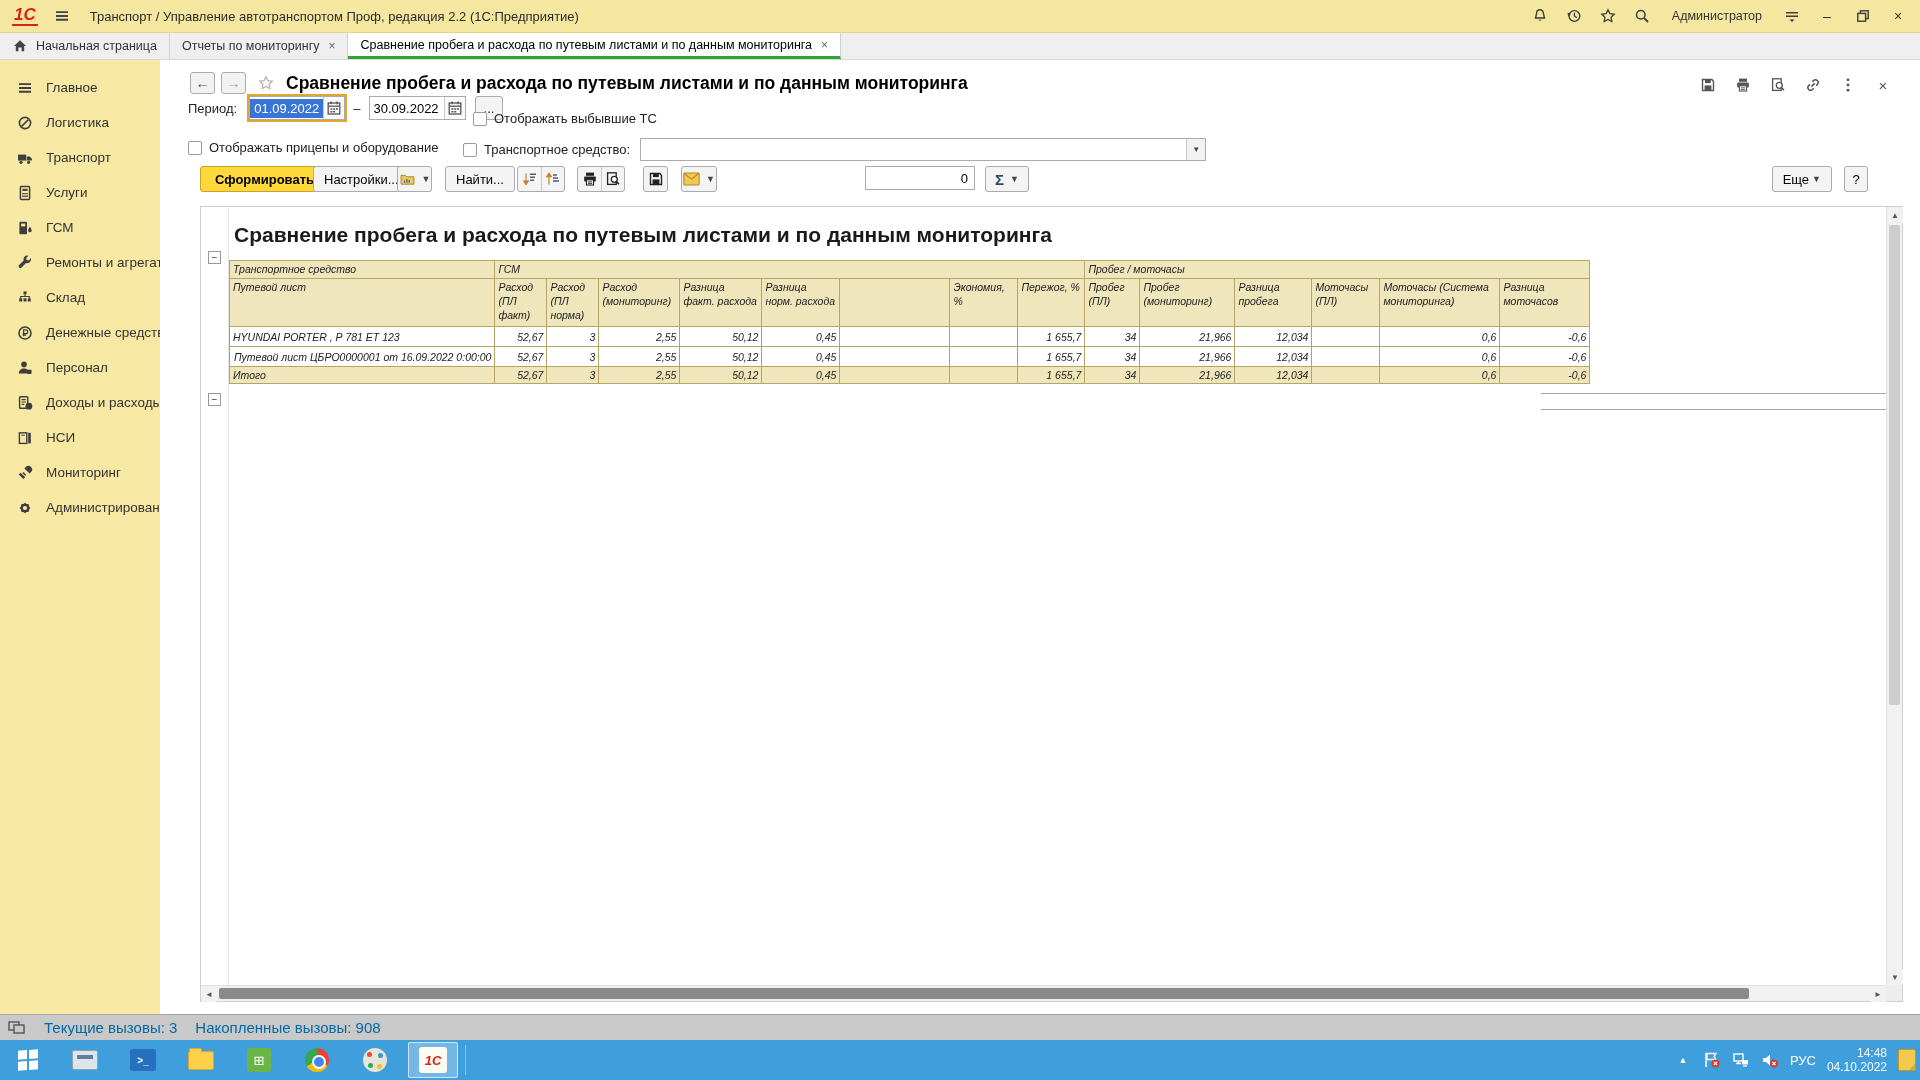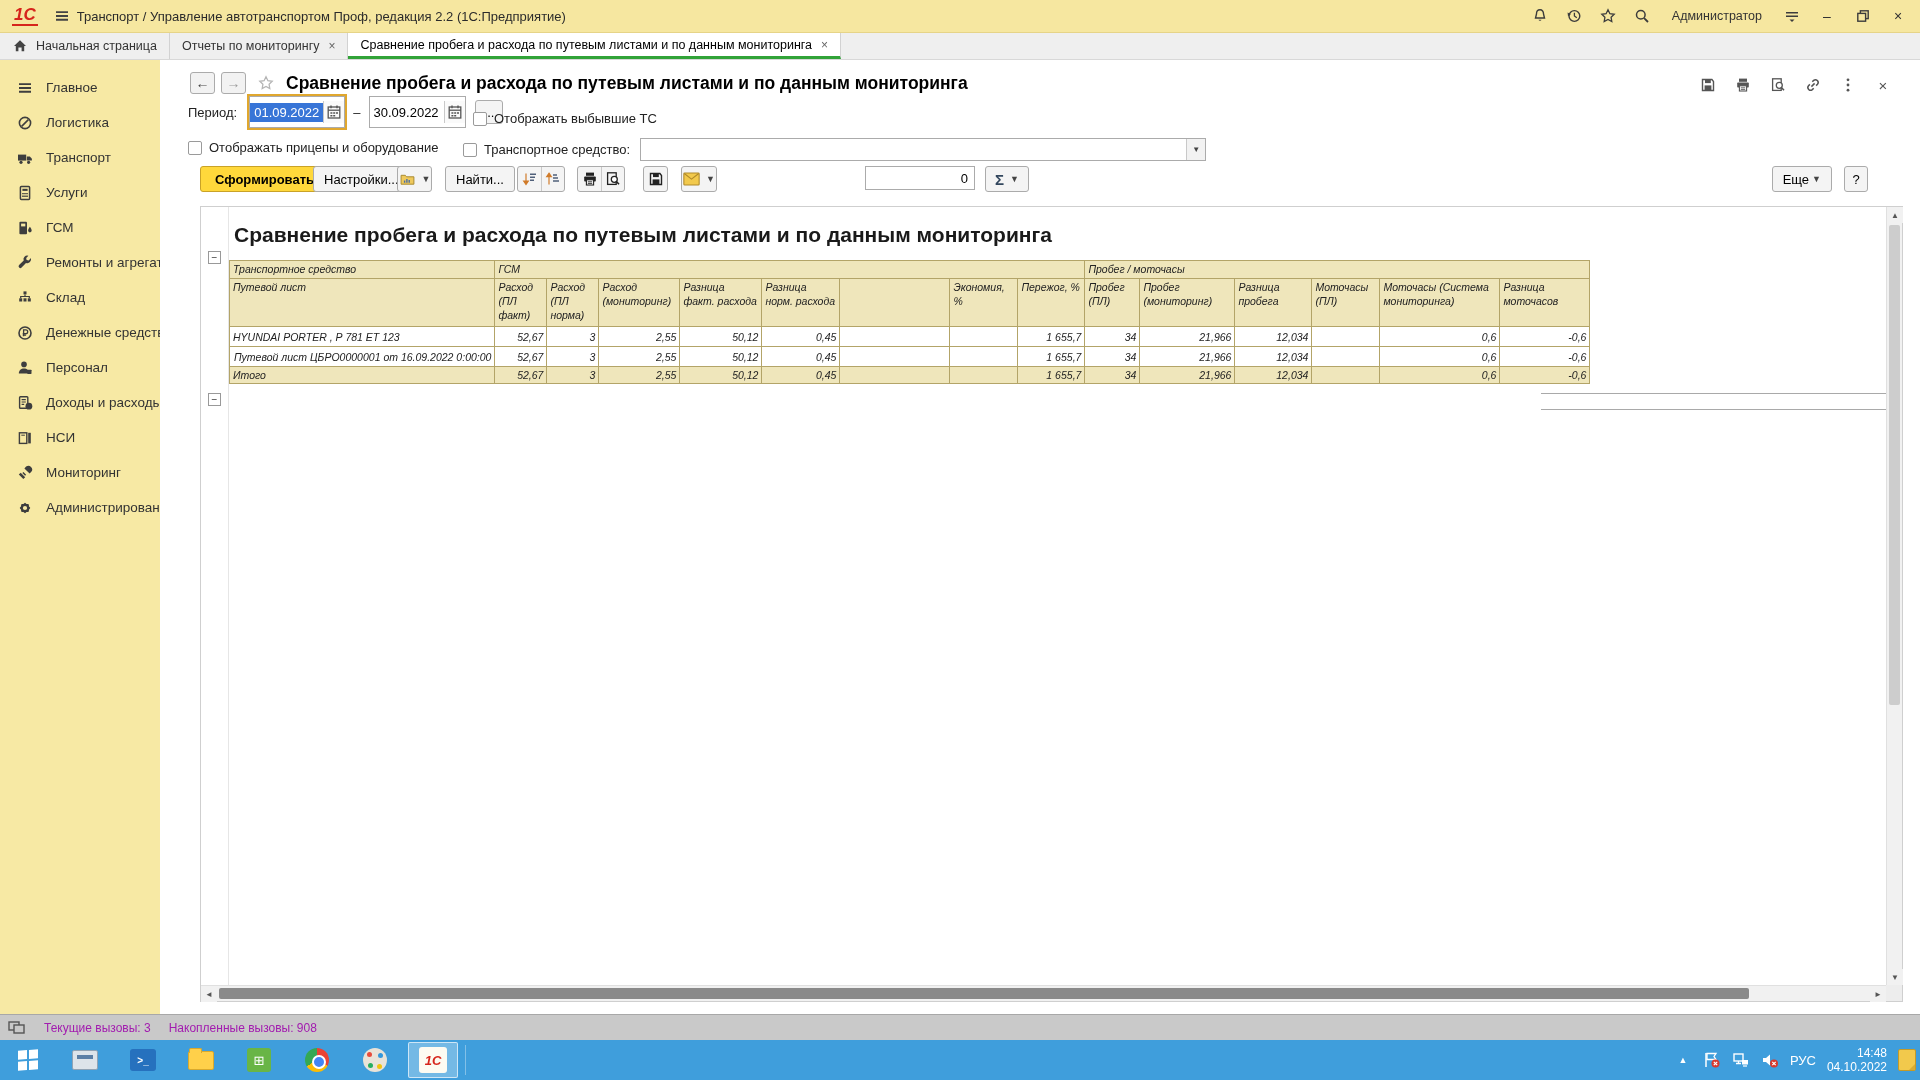--- a/index.html
+++ b/index.html
@@ -5,21 +5,21 @@
   * { margin:0; padding:0; box-sizing:border-box; }
   html,body { width:1920px; height:1080px; overflow:hidden; }
   body { font-family:"Liberation Sans","DejaVu Sans",sans-serif; background:#fff; color:#222; }
   .screen { position:relative; width:1920px; height:1080px; overflow:hidden; }
   .abs { position:absolute; }
 
   
   .titlebar { height:33px; background:#F6E7A0; display:flex; align-items:center; padding:0 12px; border-bottom:1px solid #E6D488; }
   .logo1c { color:#D6251C; font-weight:bold; font-style:italic; font-size:17px; border-bottom:2px solid #D6251C; padding:0 2px 1px 2px; line-height:1; }
   .tb-menu { margin-left:16px; color:#444; }
-  .tb-title { margin-left:7px; font-size:13px; color:#2b2b2b; }
+  .tb-title { margin-left:20px; font-size:13px; color:#2b2b2b; }
   .tb-right { margin-left:auto; display:flex; align-items:center; gap:17px; color:#3c3c3c; }
   .tb-right .ic { width:17px; height:17px; display:inline-flex; align-items:center; justify-content:center; cursor:default; }
   .tb-user { font-size:12.5px; color:#333; margin:0 4px; }
   .winbtn { font-size:14px; color:#333; width:20px; text-align:center; }
 
   
   .tabbar { height:27px; background:#EFEFEF; border-bottom:1px solid #D8D8D8; display:flex; align-items:stretch; }
   .tab { display:flex; align-items:center; padding:0 12px; font-size:12.5px; color:#333; background:#EFEFEF; border-right:1px solid #D2D2D2; white-space:nowrap; }
   .tab .tab-ic { margin-right:8px; color:#444; display:inline-flex; }
   .tab .x { margin-left:9px; color:#666; font-size:12px; }
@@ -32,21 +32,21 @@
   .side-item .sic { width:19px; height:19px; margin-right:12px; color:#3e3e3e; display:inline-flex; align-items:center; justify-content:center; flex:none; }
   .side-item .slb { font-size:13.5px; color:#333; white-space:nowrap; }
   .content { flex:1; position:relative; background:#fff; overflow:hidden; }
 
   
   .navbtn { width:25px; height:22px; border:1px solid #ABABAB; background:#F2F2F2; border-radius:3px; display:inline-flex; align-items:center; justify-content:center; font-size:14px; }
   .form-title { font-size:17.5px; font-weight:bold; color:#000; white-space:nowrap; }
   .hdr-icons { display:flex; gap:17px; color:#555; }
   .hdr-icons .ic { width:18px; height:18px; display:flex; align-items:center; justify-content:center; }
   .lbl { font-size:13px; color:#222; }
-  .datefield { display:inline-flex; align-items:center; border:1px solid #ABABAB; background:#fff; height:32px; }
+  .datefield { display:inline-flex; align-items:center; border:1px solid #ABABAB; background:#fff; height:24px; }
   .datefield input { border:none; outline:none; width:74px; font-size:13px; padding:0 4px; font-family:inherit; background:transparent; }
   .datefield .calbtn { width:21px; height:22px; border-left:1px solid #C9C9C9; display:flex; align-items:center; justify-content:center; color:#555; background:#FAFAFA; }
   .datefield.focused { outline:2px solid #E0A72E; outline-offset:0; }
   .sel-text { background:#3875D7; color:#fff; }
   .cb { display:inline-flex; align-items:center; gap:7px; }
   .cb .box { width:14px; height:14px; border:1px solid #9a9a9a; background:#fff; border-radius:2px; flex:none; }
   .btn { display:inline-flex; align-items:center; justify-content:center; height:26px; border:1px solid #ABABAB; background:#F4F4F4; border-radius:3px; font-size:13px; color:#000; padding:0 10px; white-space:nowrap; }
   .btn.icon-btn { padding:0 5px; gap:3px; }
   .btn .dd { font-size:9px; color:#444; margin-left:3px; }
   .btn-generate { background:#FFD83B; border:1px solid #C9A227; font-weight:600; padding:0 14px; }
@@ -82,21 +82,21 @@
   .vscroll { position:absolute; right:0; top:0; bottom:16px; width:16px; background:#F1F1F1; border-left:1px solid #E0E0E0; }
   .hscroll { position:absolute; left:0; right:16px; bottom:0; height:16px; background:#F1F1F1; border-top:1px solid #E0E0E0; }
   .sc-arrow { position:absolute; width:16px; height:16px; display:flex; align-items:center; justify-content:center; font-size:8px; color:#555; background:#F1F1F1; }
   .vthumb { position:absolute; left:2px; right:2px; background:#CDCDCD; border-radius:2px; }
   .hthumb { position:absolute; top:2px; bottom:2px; background:#8A8A8A; border-radius:2px; }
   .sc-corner { position:absolute; right:0; bottom:0; width:16px; height:16px; background:#EDEDED; }
 
   
   .statusbar { height:26px; background:#C9C9C9; border-top:1px solid #A8A8A8; display:flex; align-items:center; padding-left:8px; gap:18px; }
   .statusbar .sic { color:#555; display:inline-flex; }
-  .status-red { color:#a21caf; font-size:12px; }
+  .status-red { color:#0369a1; font-size:15px; }
 
   
   .taskbar { height:40px; background:#3F9EDC; display:flex; align-items:center; position:relative; }
   .tb-start { width:56px; height:40px; display:flex; align-items:center; justify-content:center; }
   .winlogo { display:grid; grid-template-columns:9px 9px; grid-template-rows:9px 9px; gap:2px; transform:skewY(-4deg); }
   .winlogo div { background:#fff; }
   .task-ic { width:58px; height:40px; display:flex; align-items:center; justify-content:center; }
   .task-ic.active-app { background:rgba(255,255,255,0.28); border:1px solid rgba(255,255,255,0.65); width:50px; height:36px; margin:2px 4px; border-radius:2px; }
   .tray { margin-left:auto; display:flex; align-items:center; gap:11px; padding-right:4px; color:#fff; }
   .tray .tic { display:inline-flex; align-items:center; justify-content:center; width:18px; height:18px; }

